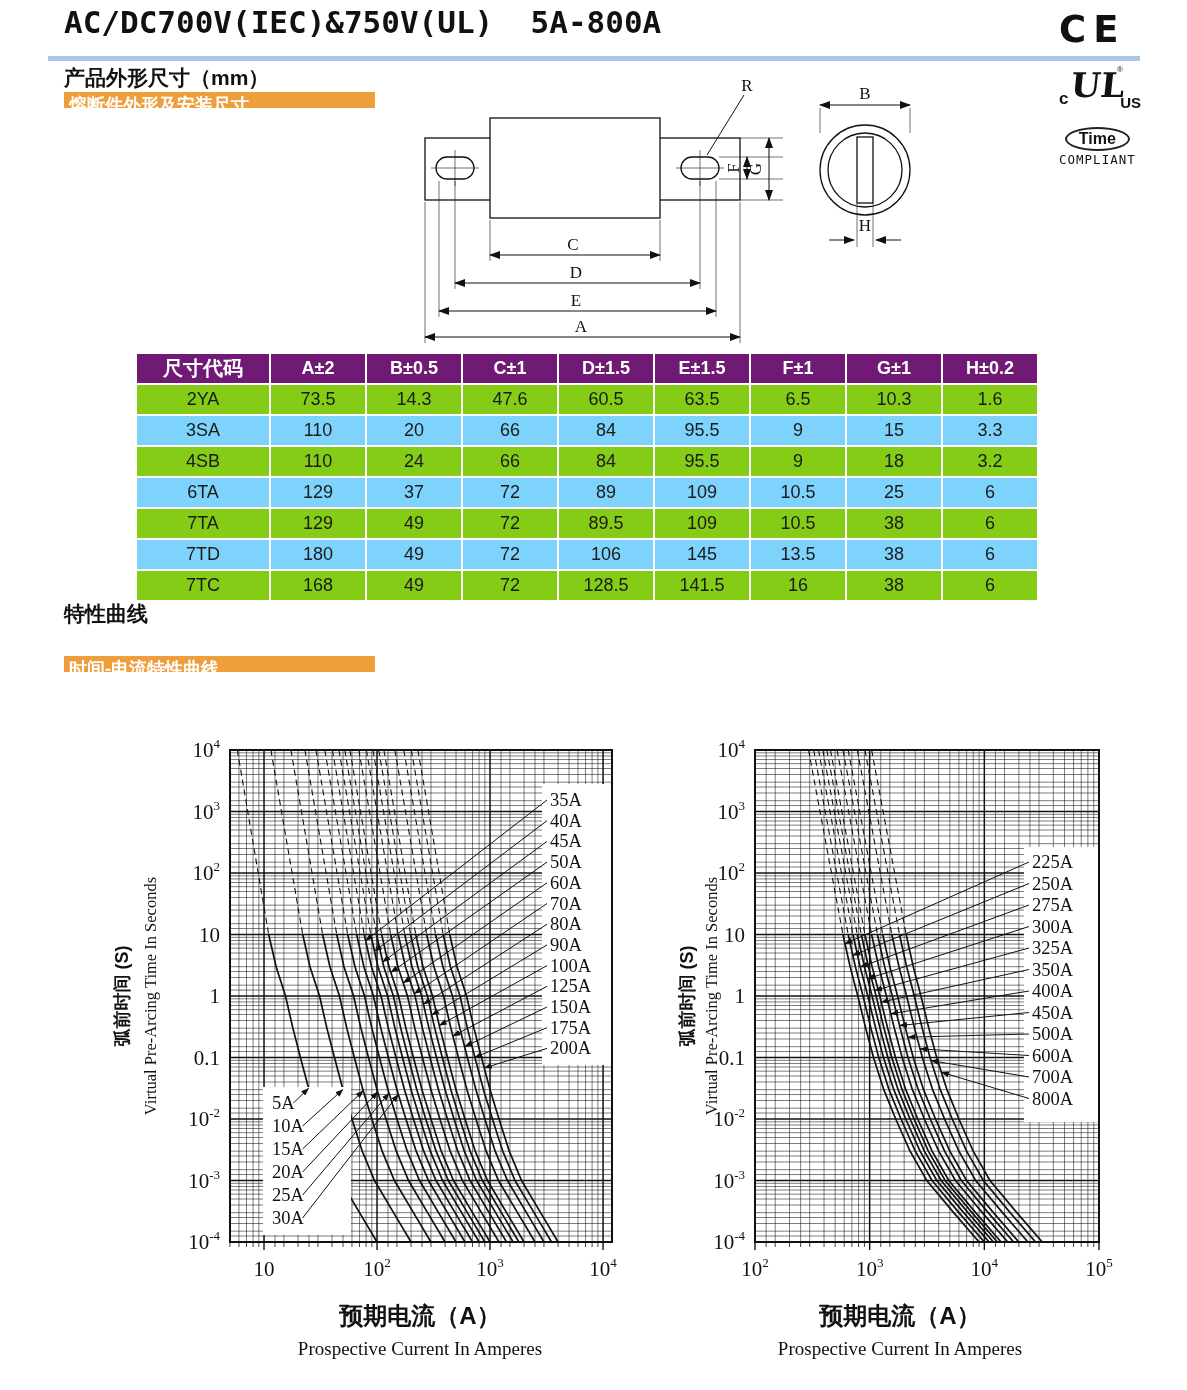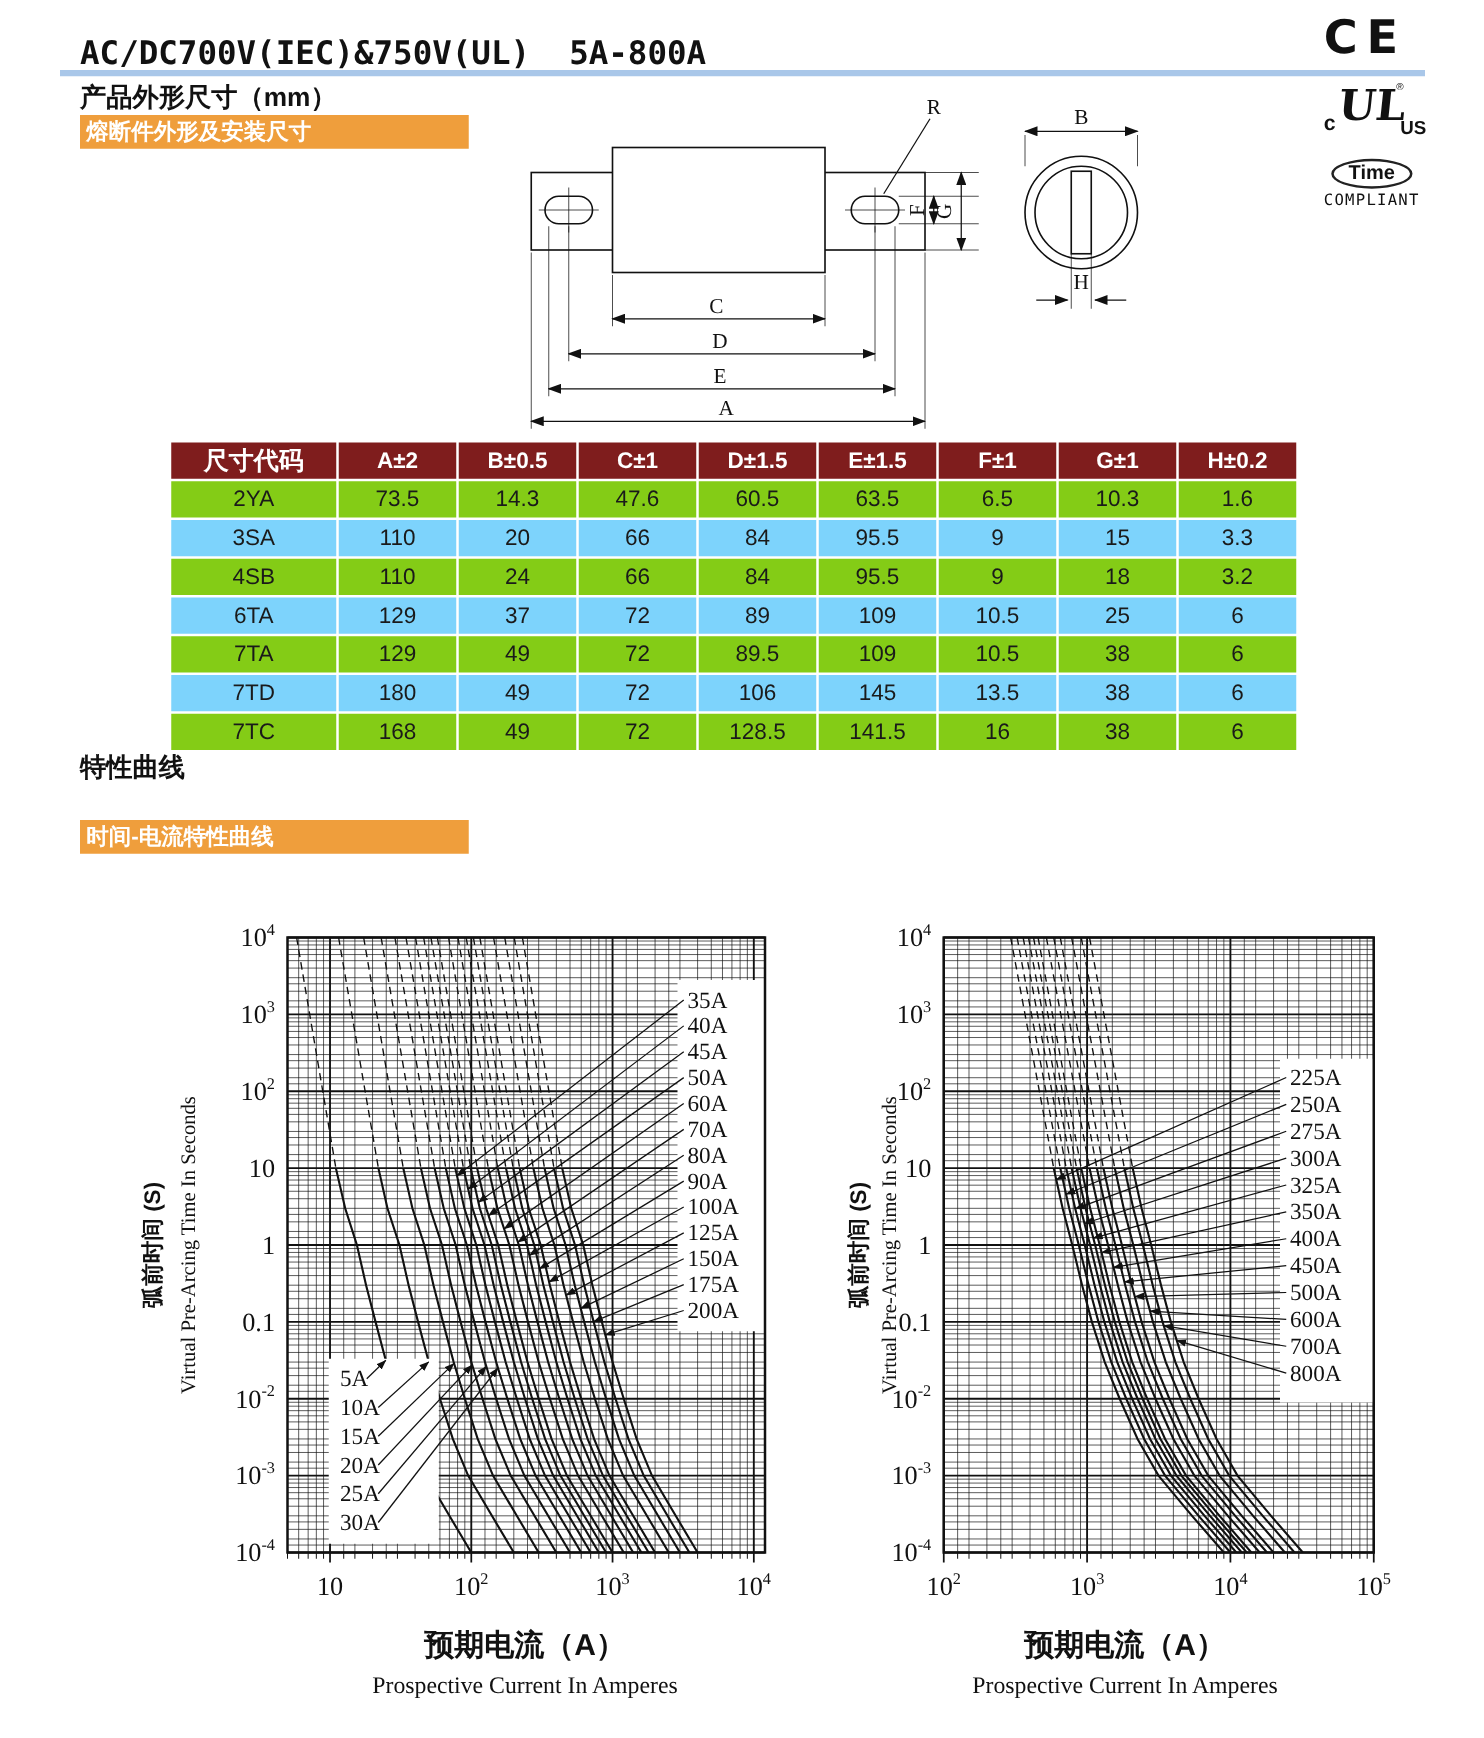--- a/index.html
+++ b/index.html
@@ -1,41 +1,41 @@
 <!DOCTYPE html>
 <html><head>
 <meta charset="utf-8">
 <style>
   html,body{margin:0;padding:0;background:#fff;}
   #page{position:relative;width:1187px;height:1390px;background:#fff;overflow:hidden;
         font-family:"Liberation Sans",sans-serif;color:#111;}
   .abs{position:absolute;}
-  #doc-title{left:64px;top:28px;font-family:"DejaVu Sans Mono","Liberation Mono",monospace;
-             font-weight:bold;font-size:26px;letter-spacing:0px;white-space:pre;}
+  #doc-title{left:64px;top:4px;font-family:"DejaVu Sans Mono","Liberation Mono",monospace;
+             font-weight:bold;font-size:31px;letter-spacing:0px;white-space:pre;}
   #logo-row{right:50px;top:8px;display:flex;align-items:flex-start;gap:14px;flex-direction:column;}
   #ce-logo{font-weight:bold;font-size:37px;letter-spacing:7px;font-family:"DejaVu Sans",sans-serif;}
   #ul-logo{position:relative;width:78px;height:48px;}
   #ul-logo .ul-c{position:absolute;left:0;bottom:4px;font-weight:bold;font-size:17px;}
   #ul-logo .ul-main{position:absolute;left:12px;top:0;font-weight:bold;font-size:34px;
                     font-family:"DejaVu Serif",serif;transform:skewX(-6deg);}
   #ul-logo .ul-reg{position:absolute;right:14px;top:0;font-size:8px;}
   #ul-logo .ul-us{position:absolute;right:-4px;bottom:2px;font-weight:bold;font-size:15px;}
   #rohs-logo{text-align:center;}
   #rohs-logo .oval{display:inline-block;border:2.5px solid #222;border-radius:50%;
                    padding:1px 12px;font-weight:bold;font-size:16px;}
   #rohs-logo .sub{font-weight:normal;font-size:12.5px;letter-spacing:1px;margin-top:1px;
                   font-family:"DejaVu Sans Mono",monospace;}
   #blue-rule{left:48px;top:56px;width:1092px;height:5px;background:#A9C7E9;}
   .sec-heading{left:64px;font-weight:bold;font-size:21px;}
-  .sec-badge{left:64px;width:306px;height:27px;background:#EF9E3C;color:#fff;
+  .sec-badge{left:64px;width:306px;height:16px;background:#EF9E3C;color:#fff;
              font-weight:bold;font-size:18px;line-height:27px;padding-left:5px;}
   
   #dim-table{left:135px;top:352px;border-collapse:separate;border-spacing:2px;table-layout:fixed;}
   #dim-table th,#dim-table td{text-align:center;vertical-align:middle;height:29px;padding:0;}
-  #dim-table th{background:#7f1d1d;color:#fff;font-weight:bold;font-size:18px;}
+  #dim-table th{background:#701a75;color:#fff;font-weight:bold;font-size:18px;}
   #dim-table th:first-child{font-size:20px;}
   #dim-table td{font-size:18px;color:#1a1a1a;}
   #dim-table tr.row-gray td{background:#84cc16;}
   #dim-table tr.row-blue td{background:#7dd3fc;}
   #dim-table col.c0{width:132px;} #dim-table col.cn{width:94px;}
   
   .chart-svg{position:absolute;}
   .x-caption-zh{position:absolute;text-align:center;font-weight:bold;font-size:24px;}
   .x-caption-en{position:absolute;text-align:center;font-family:"Liberation Serif",serif;font-size:19px;}
   svg text{fill:#111;}

